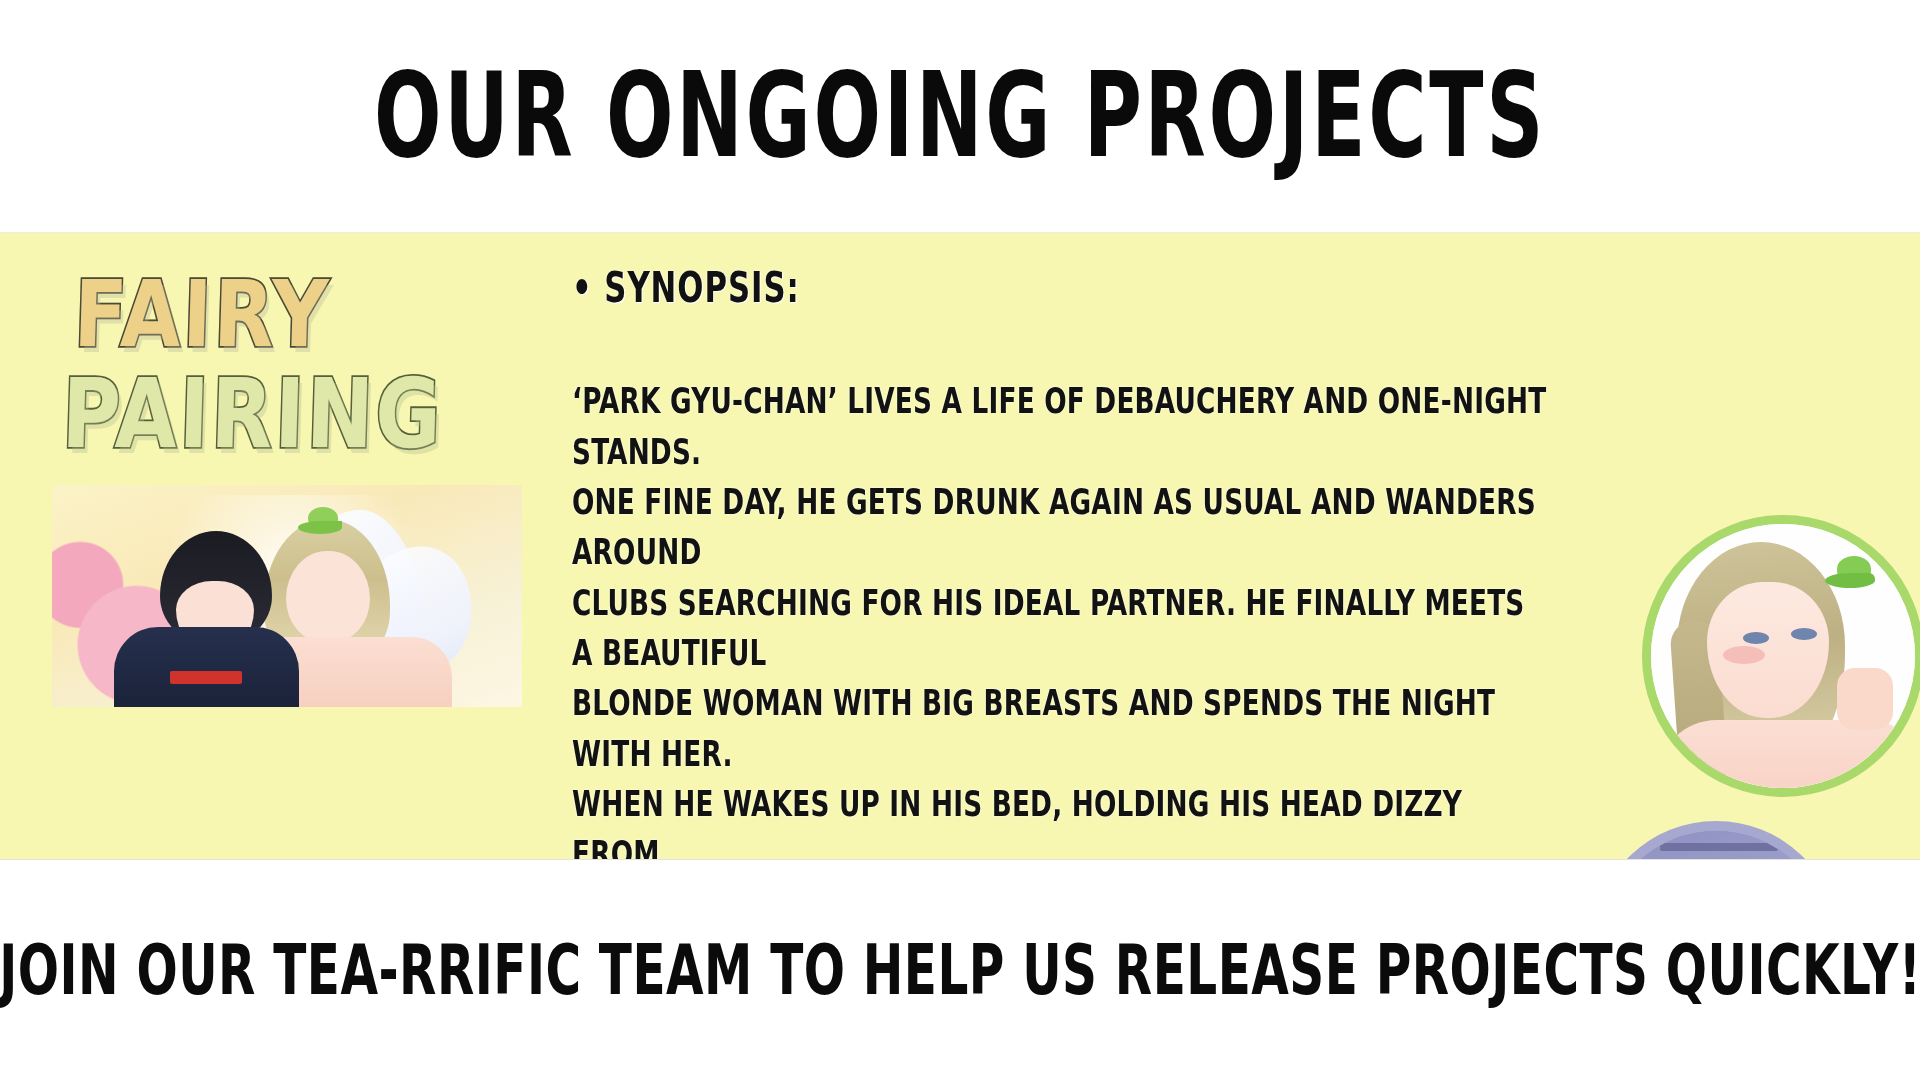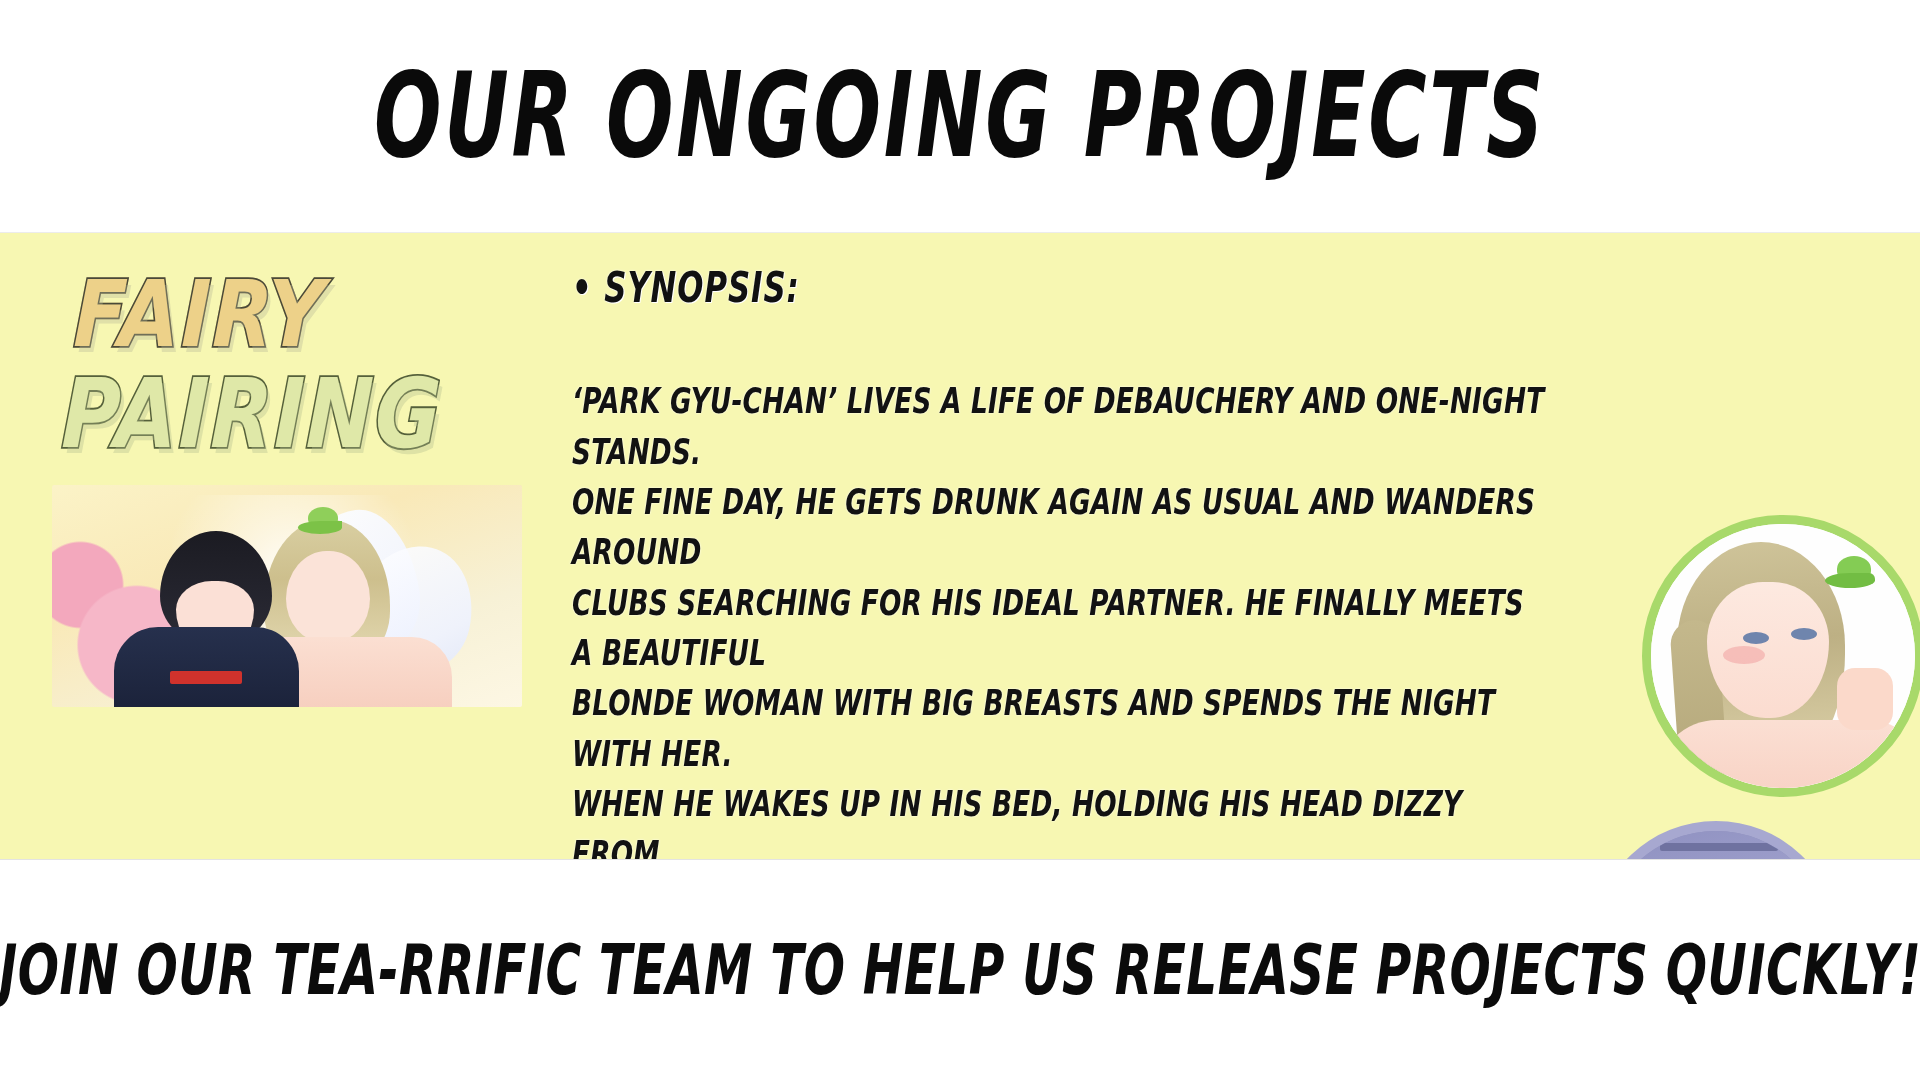--- a/index.html
+++ b/index.html
@@ -2,21 +2,21 @@
 <html><head>
 <meta charset="utf-8">
 <style>
   * { box-sizing: border-box; margin: 0; padding: 0; }
   html, body {
     width: 1920px; height: 1080px;
     background: #ffffff;
     font-family: "Liberation Sans", sans-serif;
     overflow: hidden;
   }
-  .page { position: relative; width: 1920px; height: 1080px; background: #ffffff; font-style: italic; }
+  .page { position: relative; width: 1920px; height: 1080px; background: #ffffff; }
 
   
   .header {
     height: 232px;
     display: flex; align-items: center; justify-content: center;
     background: #ffffff;
   }
   .header-title {
     font-family: "DejaVu Sans Condensed", "Liberation Sans Narrow", "Liberation Sans", sans-serif;
     font-weight: 700;

